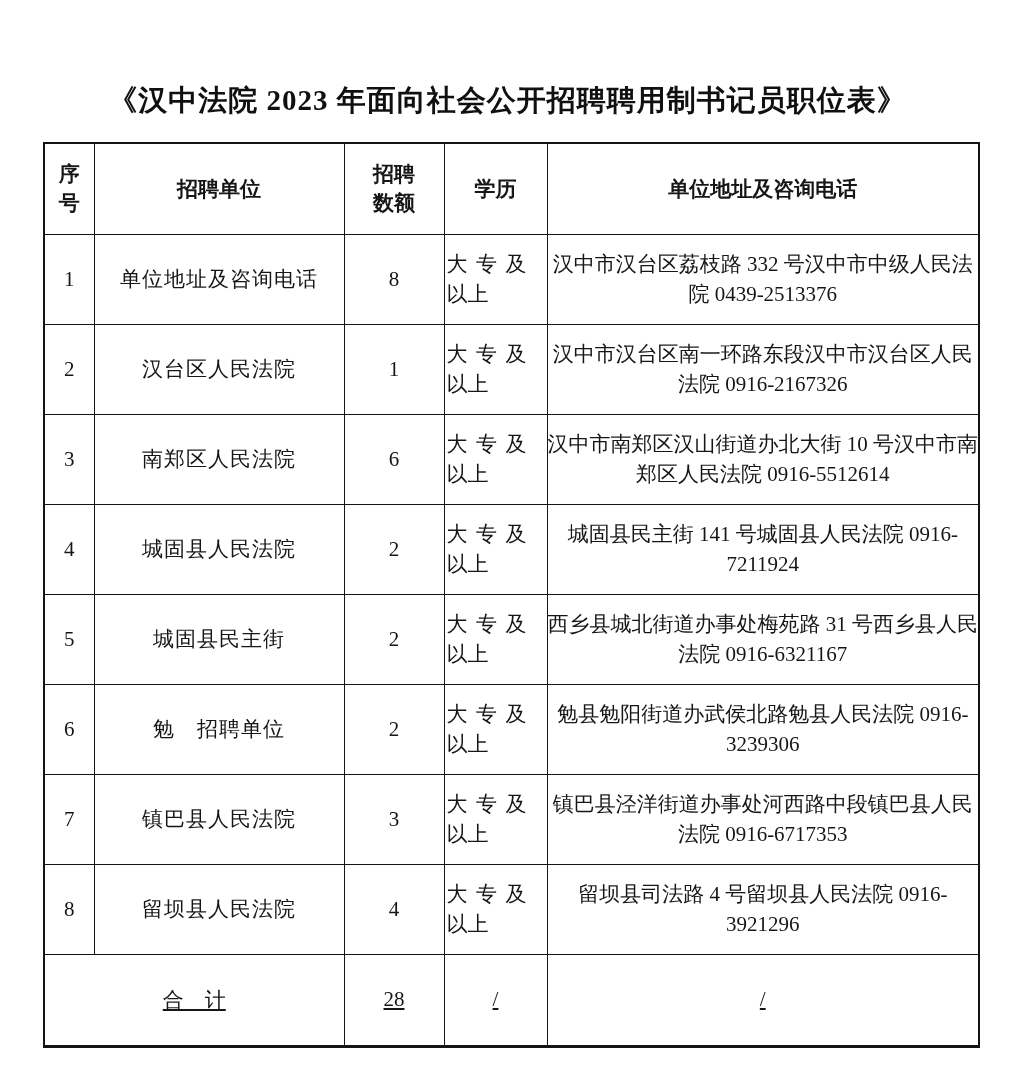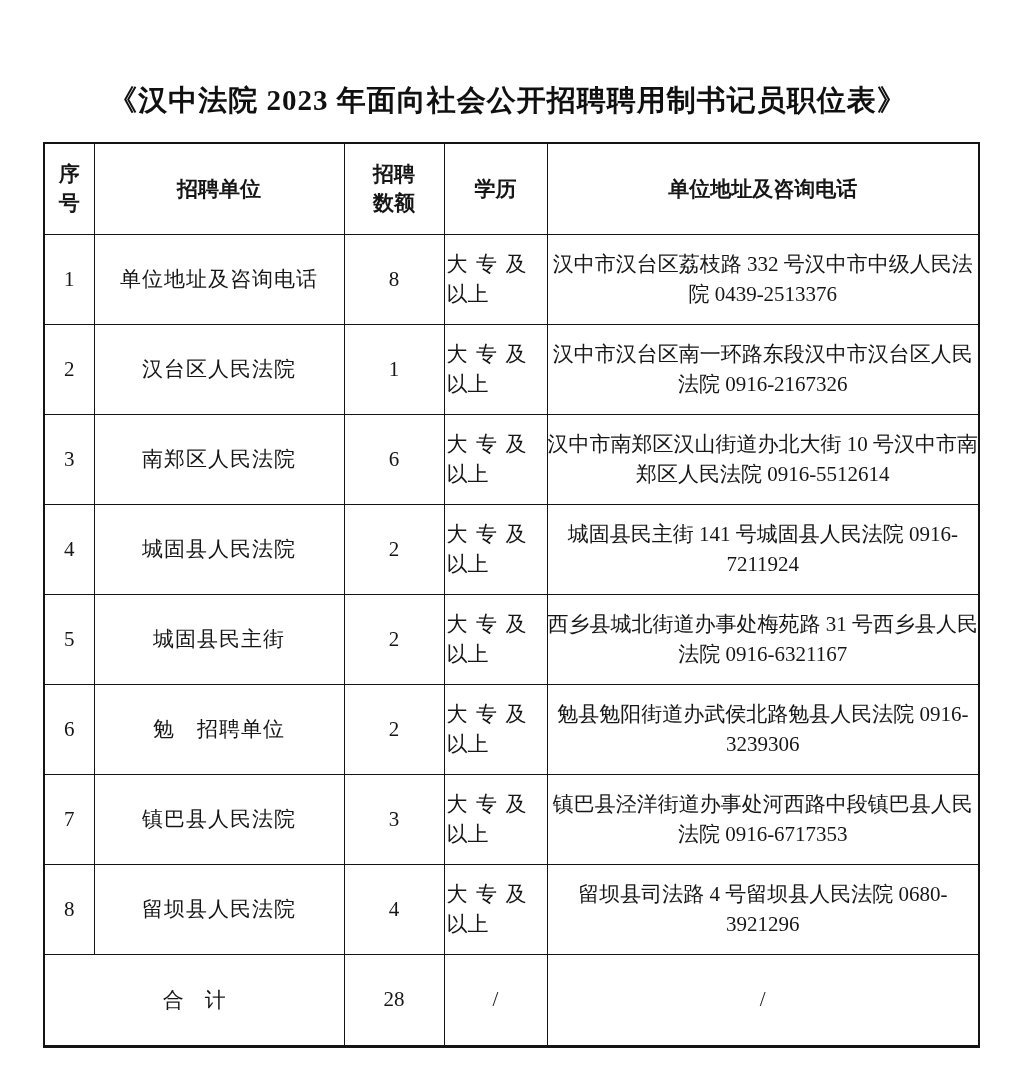--- a/index.html
+++ b/index.html
@@ -36,21 +36,21 @@
   table.positions td {
     border: 1.5px solid #141414;
     font-size: 21px;
     text-align: center;
     vertical-align: middle;
     padding: 0;
     background: #ffffff;
   }
   tr.hdr-row   { height: 91px; }
   tr.data-row  { height: 90px; }
-  tr.total-row { height: 92px; }
+  tr.total-row { height: 92px; text-decoration: underline; }
   th { font-weight: bold; }
   .hdr-stack-1 {       
     display: block;
     width: 1.15em;
     margin: 0 auto;
     line-height: 29px;
     word-break: break-all;
   }
   .hdr-stack-2 {       
     display: block;
@@ -172,21 +172,21 @@
       <td class="addr-cell">镇巴县泾洋街道办事处河西路中段镇巴县人民法院 0916-6717353</td>
     </tr>
 
     <tr class="data-row">
       <td class="num-cell">8</td>
       <td class="unit-cell">留坝县人民法院</td>
       <td class="num-cell">4</td>
       <td>
           <span class="edu-inner">大专及以上</span>
         </td>
-      <td class="addr-cell">留坝县司法路 4 号留坝县人民法院 0680-3921296</td>
+      <td class="addr-cell">留坝县司法路 4 号留坝县人民法院 0916-3921296</td>
     </tr>
 
     <tr class="total-row">
       <td colspan="2">合　计</td>
       <td class="num-cell">28</td>
       <td class="slash-cell">/</td>
       <td class="slash-cell">/</td>
     </tr>
   </tbody>
 </table>

